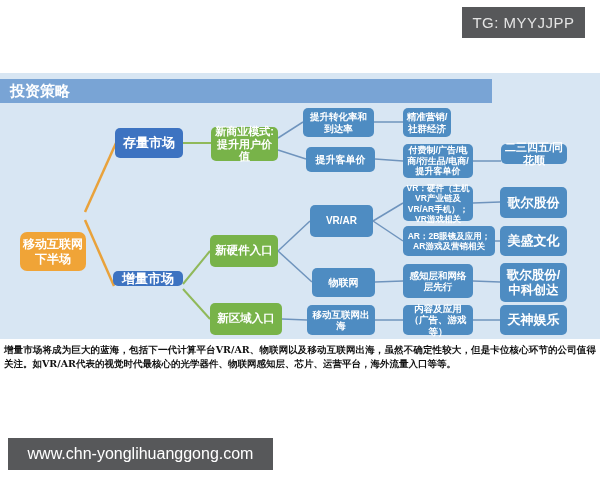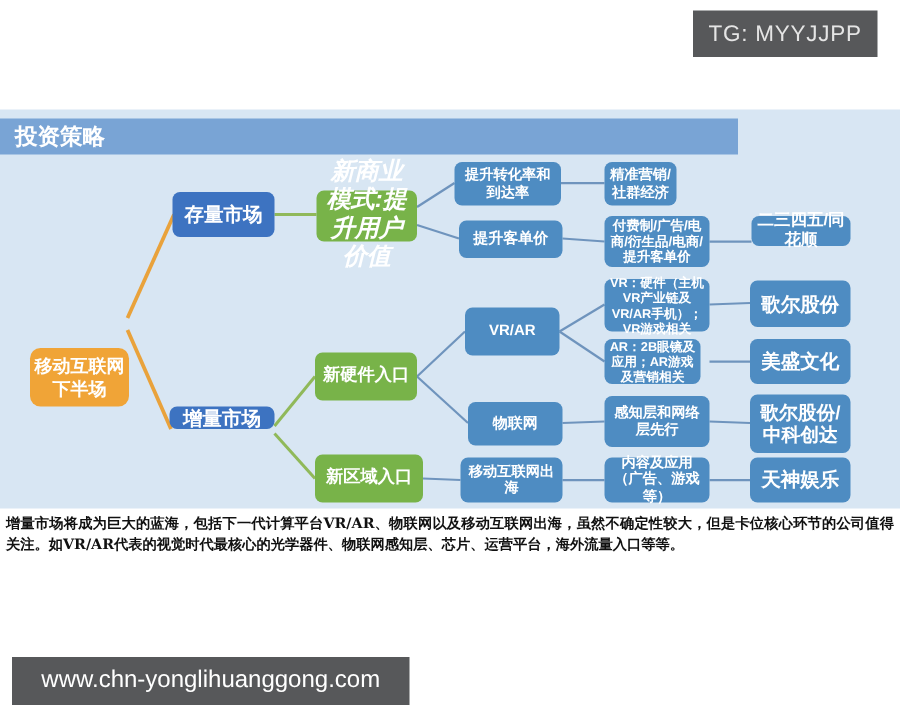--- a/index.html
+++ b/index.html
@@ -28,32 +28,32 @@
     color:#fff;font-weight:700;border-radius:5px;padding:2px 3px;box-sizing:border-box;
     line-height:1.18;z-index:2;
   }
   .c-orange{background:#f0a437;margin-top:36px;}
   .c-deep{background:#3d73c1;}
   .c-green{background:#78b349;}
   .c-blue{background:#4e8cc2;}
   .n-root{left:20px;top:196px;width:66px;height:39px;font-size:12px;border-radius:7px;}
   .n-cun{left:115px;top:128px;width:68px;height:30px;font-size:13px;}
   .n-zeng{left:113px;top:271px;width:70px;height:15px;font-size:13px;text-align:center;}
-  .n-xinshang{left:211px;top:127px;width:67px;height:34px;font-size:16px;font-style:italic;}
+  .n-xinshang{left:211px;top:127px;width:67px;height:34px;font-size:11px;}
   .n-xinying{left:210px;top:235px;width:68px;height:32px;font-size:11.5px;}
   .n-xinqu{left:210px;top:303px;width:72px;height:32px;font-size:11.5px;}
   .n-zhuanhua{left:303px;top:108px;width:71px;height:29px;font-size:9.5px;}
   .n-jingzhun{left:403px;top:108px;width:48px;height:29px;font-size:9.5px;}
   .n-kedan{left:306px;top:147px;width:69px;height:25px;font-size:10px;}
   .n-fufei{left:403px;top:144px;width:70px;height:34px;font-size:9px;}
   .n-ersan{left:501px;top:144px;width:66px;height:20px;font-size:11px;}
   .n-vrar{left:310px;top:205px;width:63px;height:32px;font-size:10px;}
   .n-vrhw{left:403px;top:186px;width:70px;height:35px;font-size:8.5px;}
   .n-geer1{left:500px;top:187px;width:67px;height:31px;font-size:13px;}
-  .n-arbox{left:403px;top:226px;width:64px;height:30px;font-size:8.5px;}
+  .n-arbox{left:403px;top:226px;width:92px;height:30px;font-size:8.5px;}
   .n-meisheng{left:500px;top:226px;width:67px;height:30px;font-size:13px;}
   .n-wulian{left:312px;top:268px;width:63px;height:29px;font-size:10px;}
   .n-ganzhi{left:403px;top:264px;width:70px;height:34px;font-size:9.5px;}
   .n-geer2{left:500px;top:263px;width:67px;height:39px;font-size:12.5px;}
   .n-chuhai{left:307px;top:305px;width:68px;height:30px;font-size:9.5px;}
   .n-neirong{left:403px;top:305px;width:70px;height:30px;font-size:9.5px;}
   .n-tianshen{left:500px;top:305px;width:67px;height:30px;font-size:13px;}
   
   .analysis{
     position:absolute;left:4px;top:343px;width:592px;z-index:2;

